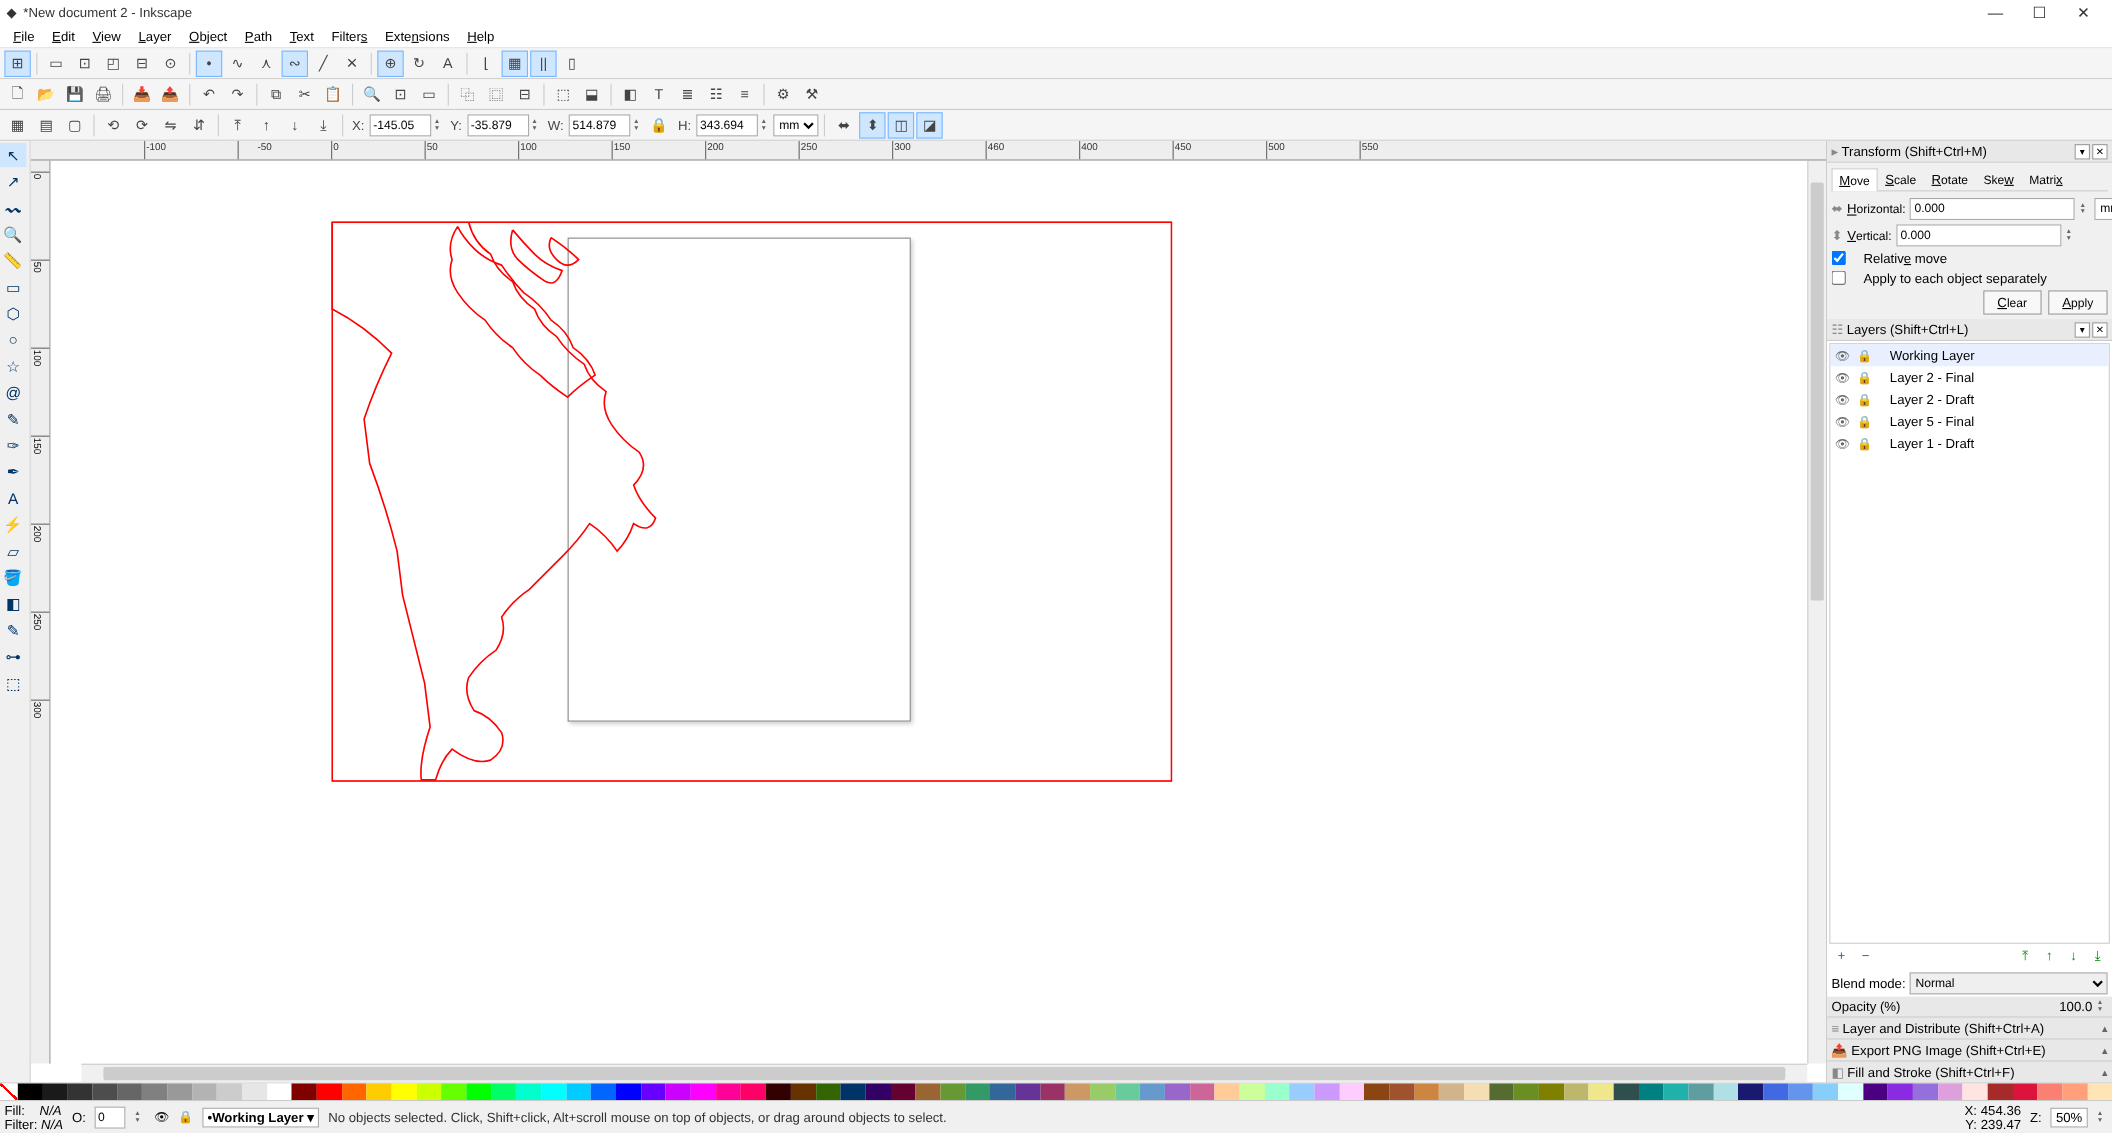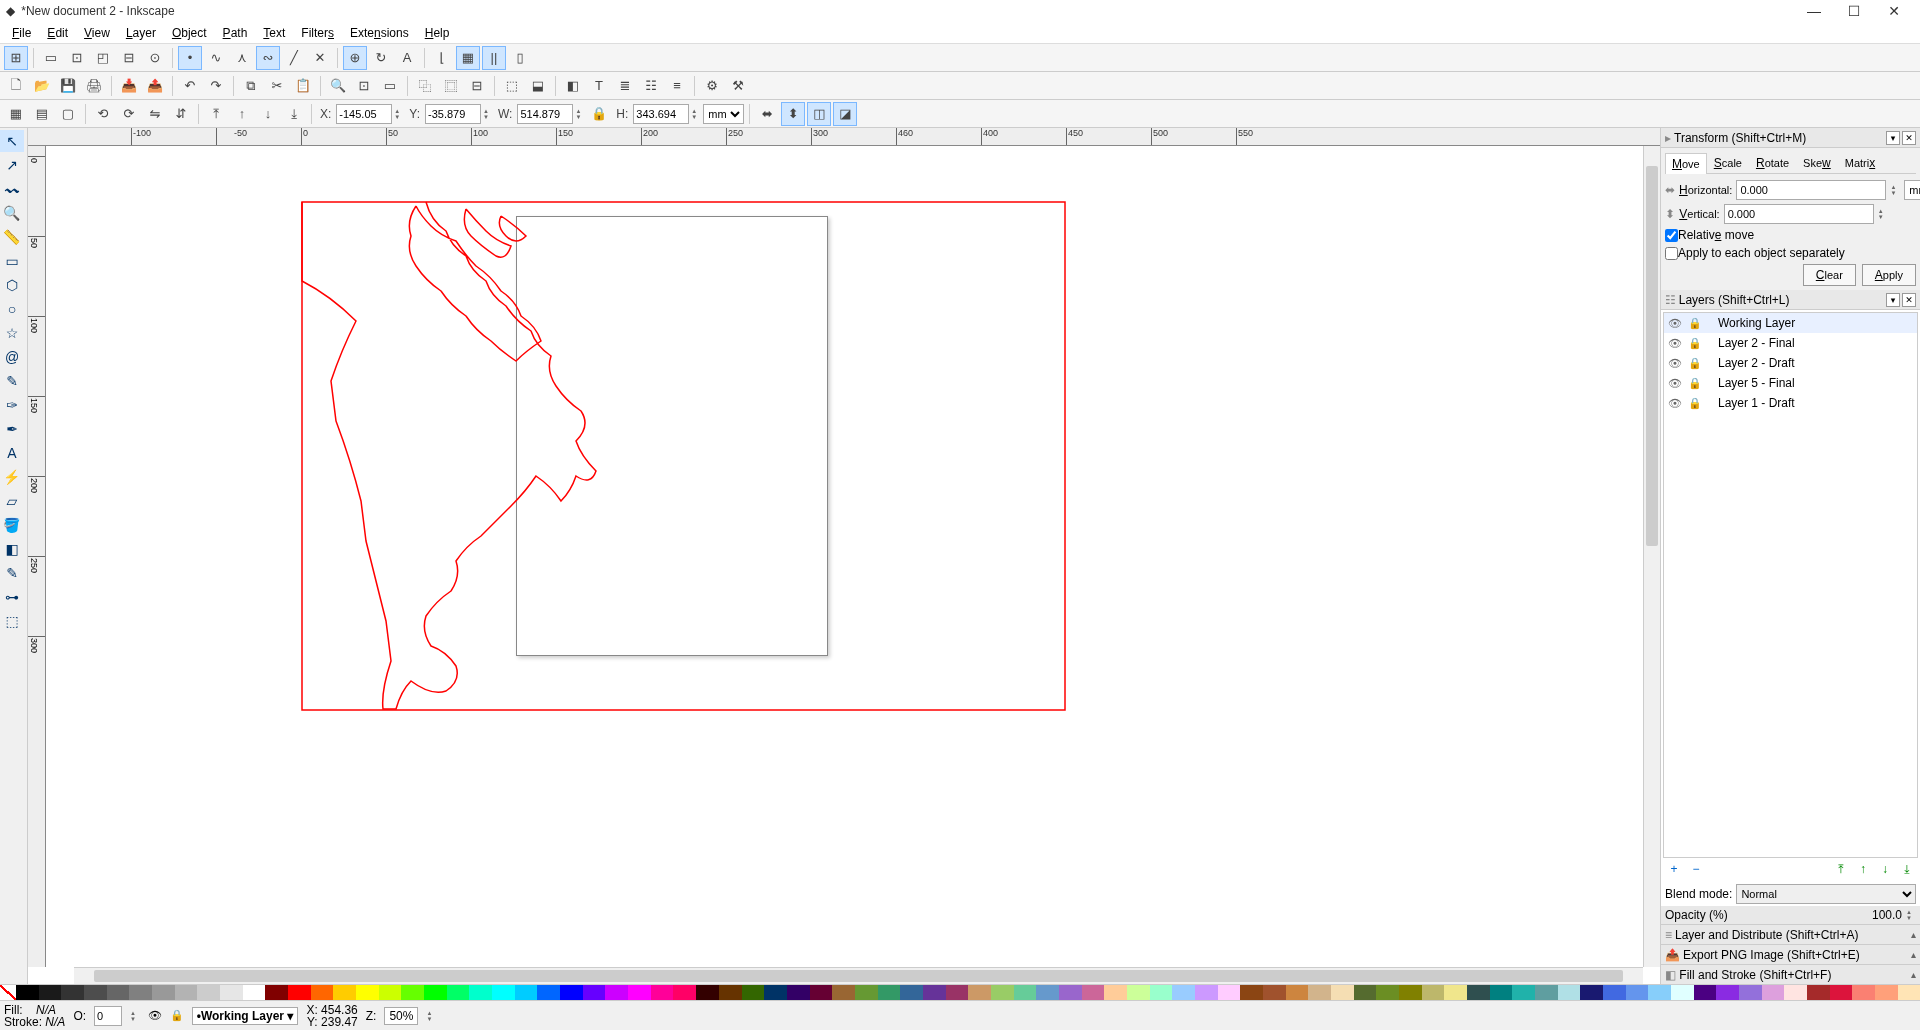--- a/index.html
+++ b/index.html
@@ -41,21 +41,21 @@
 .panel-header { height: 20px; background: #e8e8e8; border-bottom: 1px solid #ccc; display: flex; align-items: center; padding: 0 4px; font-size: 11px; }
 .panel-header .ph-title { flex: 1; }
 .panel-header .ph-btn { width: 14px; height: 14px; border: 1px solid #999; font-size: 9px; text-align: center; line-height: 12px; margin-left: 2px; background: #fff; }
 .transform-panel { padding: 4px; background: #f0f0f0; }
 .tabrow { display: flex; gap: 0; border-bottom: 1px solid #ccc; margin-bottom: 6px; }
 .tab { padding: 3px 6px; font-size: 11px; border: 1px solid transparent; border-bottom: none; }
 .tab.active { background: #fff; border-color: #ccc; position: relative; top: 1px; }
 .form-row { display: flex; align-items: center; gap: 4px; margin-bottom: 4px; }
 .form-row label { width: 70px; text-align: right; font-size: 11px; }
 .num-input { flex: 1; height: 20px; border: 1px solid #aaa; padding: 0 3px; font-size: 11px; }
-.check-row { display: flex; align-items: flex-end; gap: 0; font-size: 11px; margin-bottom: 4px; }
+.check-row { display: flex; align-items: flex-start; gap: 16px; font-size: 11px; margin-bottom: 4px; }
 .btn { padding: 3px 12px; border: 1px solid #999; background: #f8f8f8; font-size: 11px; }
 .btn-row { display: flex; justify-content: flex-end; gap: 6px; margin-top: 4px; }
 .layers-panel { flex: 1; display: flex; flex-direction: column; background: #fff; }
 .layer-list { flex: 1; border: 1px solid #ccc; margin: 2px; background: #fff; overflow: auto; }
 .layer-item { display: flex; align-items: center; padding: 3px 4px; gap: 6px; font-size: 11px; }
 .layer-item.selected { background: #e8f0ff; }
 .layer-eye, .layer-lock { width: 14px; text-align: center; color: #666; font-size: 11px; }
 .layer-btns { display: flex; padding: 2px 4px; gap: 4px; justify-content: space-between; }
 .layer-btns .lbtn { width: 18px; height: 18px; text-align: center; font-size: 12px; color: #066; }
 .blend-row { display: flex; align-items: center; padding: 2px 4px; gap: 4px; font-size: 11px; }
@@ -516,31 +516,32 @@
     <div class="sw" style="background: rgb(165, 42, 42);"></div>
     <div class="sw" style="background: rgb(220, 20, 60);"></div>
     <div class="sw" style="background: rgb(250, 128, 114);"></div>
     <div class="sw" style="background: rgb(255, 160, 122);"></div>
     <div class="sw" style="background: rgb(255, 228, 181);"></div>
   </div>
 
 <div class="statusbar">
   <div class="fill-stroke">
     <span><span>Fill:</span>&nbsp;&nbsp;&nbsp;&nbsp;<i>N/A</i></span>
-    <span><span>Stroke:</span>&nbsp;<i>N/A</i></span>
+    <span><span>Filter:</span>&nbsp;<i>N/A</i></span>
   </div>
   <span>O:</span>
   <input class="coord-input" style="width: 28px;" value="0">
   <span class="spinner">
       <span>▲</span>
       <span>▼</span>
     </span>
   <span style="font-size:11px">👁</span>
   <span style="font-size:11px">🔒</span>
   <span class="layer-sel">•<span>Working Layer</span> ▾</span>
+  <span class="hint">No objects selected. Click, Shift+click, Alt+scroll mouse on top of objects, or drag around objects to select.</span>
   <div class="coords">
     <span><span>X:</span> <span>454.36</span></span>
     <span><span>Y:</span> <span>239.47</span></span>
   </div>
   <span>Z:</span>
   <span class="zoom">50%</span>
   <span class="spinner">
       <span>▲</span>
       <span>▼</span>
     </span>

